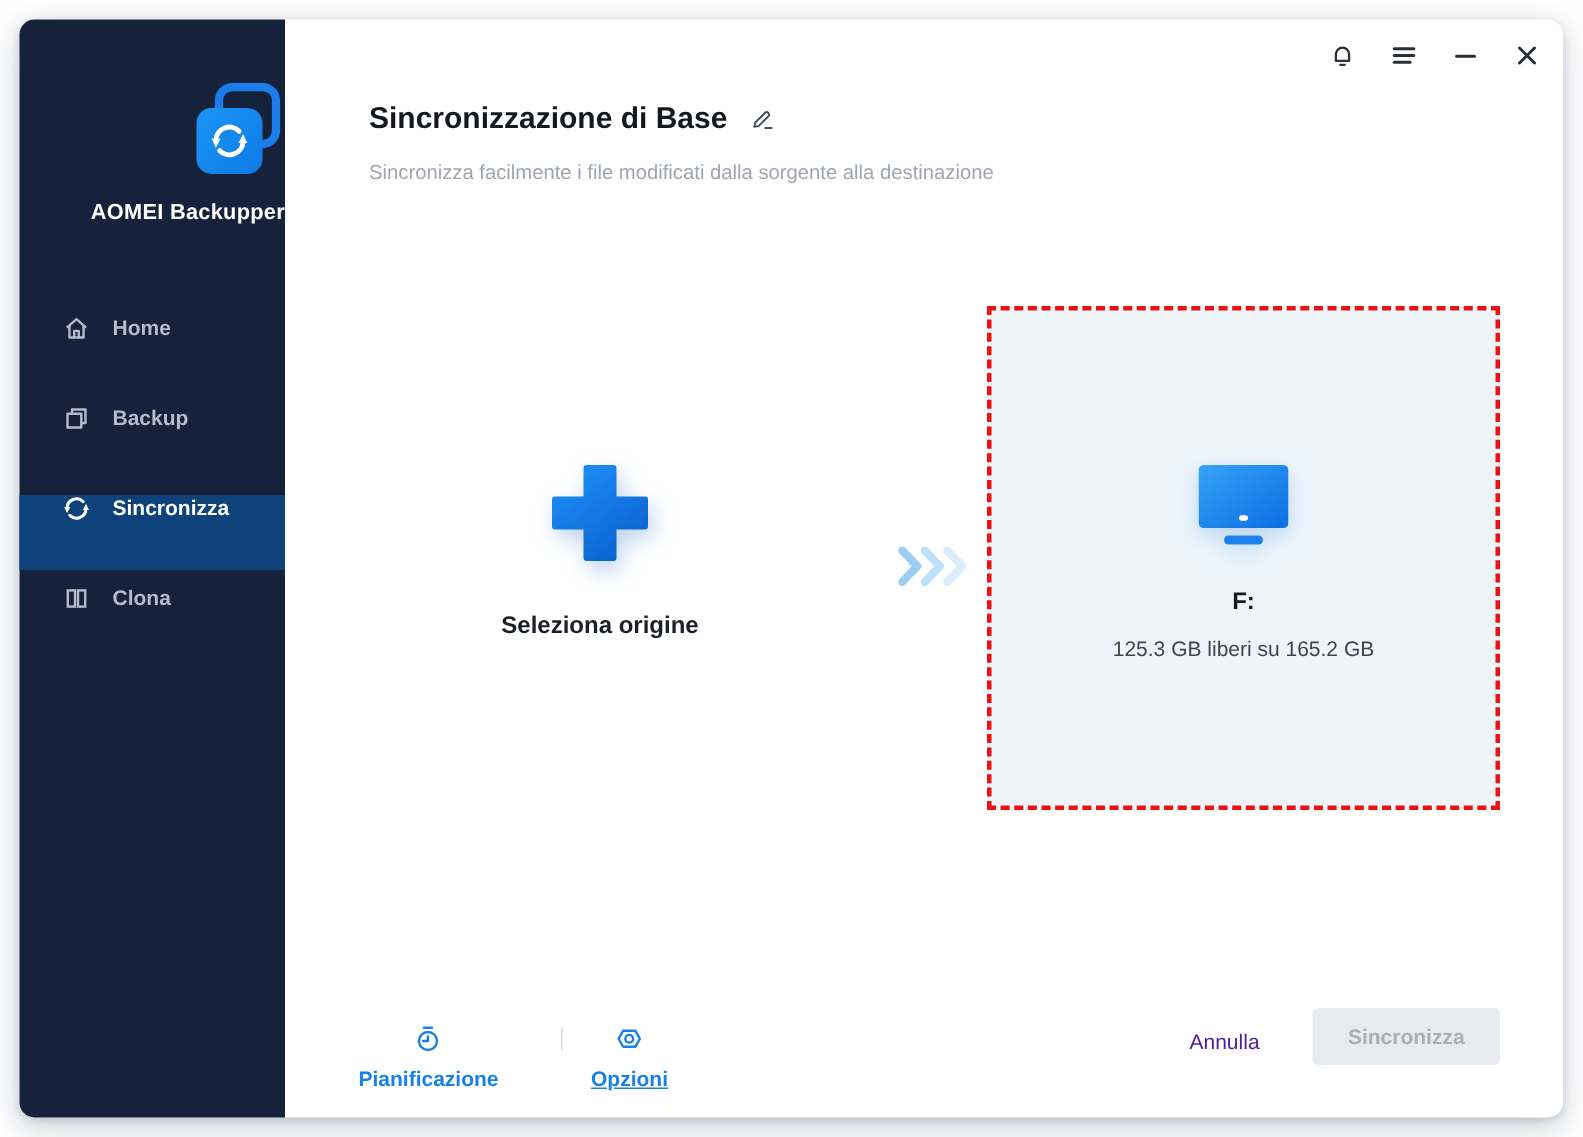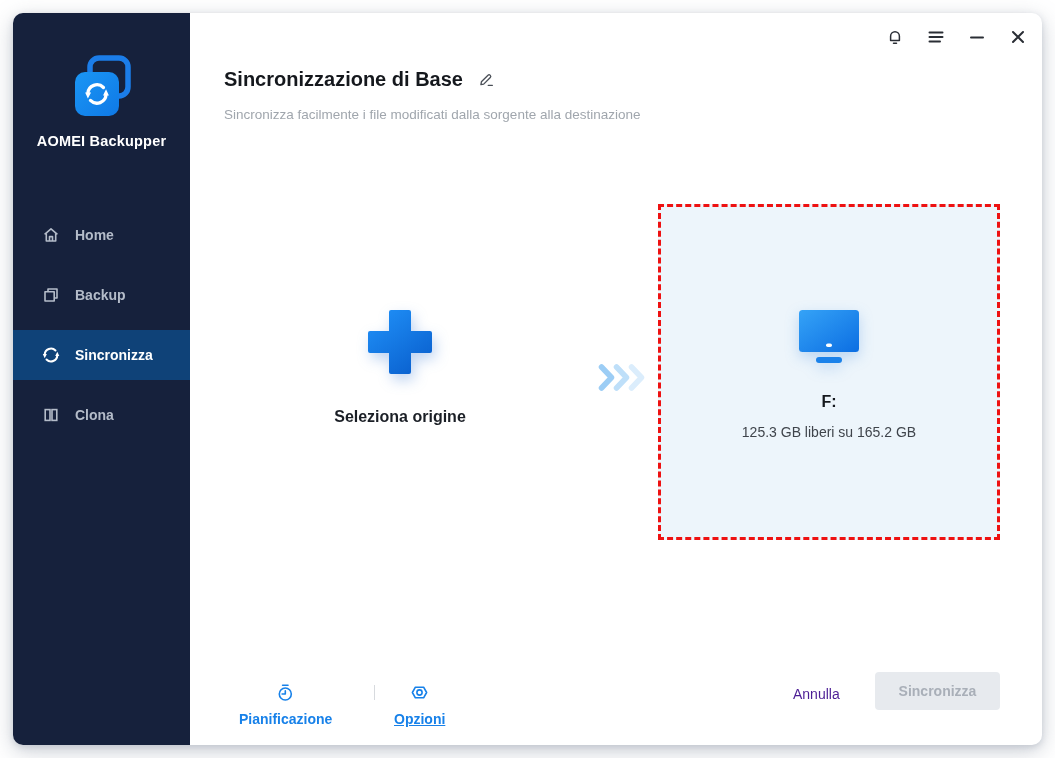--- a/index.html
+++ b/index.html
@@ -4,34 +4,34 @@
 <style>
   * { margin:0; padding:0; box-sizing:border-box; }
   html,body { width:1055px; height:758px; background:#ffffff; overflow:hidden;
               font-family:"Liberation Sans", sans-serif; }
   .window { position:absolute; left:13px; top:13px; width:1029px; height:732px;
             background:#ffffff; border-radius:10px; display:flex;
             box-shadow:0 6px 22px rgba(130,140,158,.42), 0 2px 6px rgba(130,140,158,.28); }
   
   .sidebar { width:177px; flex-shrink:0; background:#16213c;
              border-radius:10px 0 0 10px; position:relative; }
-  .logo-wrap { position:absolute; top:42px; left:0; right:0; text-align:center; }
+  .logo-wrap { position:absolute; top:42px; left:0; right:0; text-align:right; }
   .logo-label { margin-top:10px; color:#ffffff; font-size:14.5px; font-weight:bold; letter-spacing:.2px; }
   .nav { position:absolute; top:197px; left:0; right:0; }
-  .nav-item { height:50px; margin-bottom:10px; display:flex; align-items:center;
+  .nav-item { height:50px; margin-bottom:10px; display:flex; align-items:flex-start;
               padding-left:29px; gap:15px; color:#b4bcc9; font-size:14px; font-weight:bold;
               cursor:pointer; }
   .nav-item svg { flex-shrink:0; }
   .nav-item.active { background:#0f4278; color:#ffffff; }
   
   .main { position:relative; flex:1; }
   .titlebar { position:absolute; top:14px; right:14px; display:flex; align-items:center; gap:21px; }
   .tb-btn { width:20px; height:20px; display:flex; align-items:center; justify-content:center;
             background:none; border:none; cursor:pointer; padding:0; }
-  .pagehead { position:absolute; left:34px; top:55px; }
+  .pagehead { position:absolute; left:56px; top:55px; }
   .pagehead h1 { font-size:20px; font-weight:bold; color:#15181d; display:flex;
                  align-items:center; gap:15px; }
   .edit-btn { background:none; border:none; cursor:pointer; padding:0; display:flex; }
   .subtitle { margin-top:16px; font-size:13.5px; color:#a0a6ad; }
   .source-area { position:absolute; left:110px; top:289px; width:200px; text-align:center; cursor:pointer; }
   .plus-svg { filter:drop-shadow(3px 6px 7px rgba(40,110,210,.30)); }
   .source-label { margin-top:22px; font-size:16px; font-weight:bold; color:#1b1f26; }
   .chevrons { position:absolute; left:408px; top:351px; }
   .dest-box { position:absolute; left:468px; top:191px; width:342px; height:336px;
               border:3px dashed #ee1111; background:#edf5fb; cursor:pointer;

